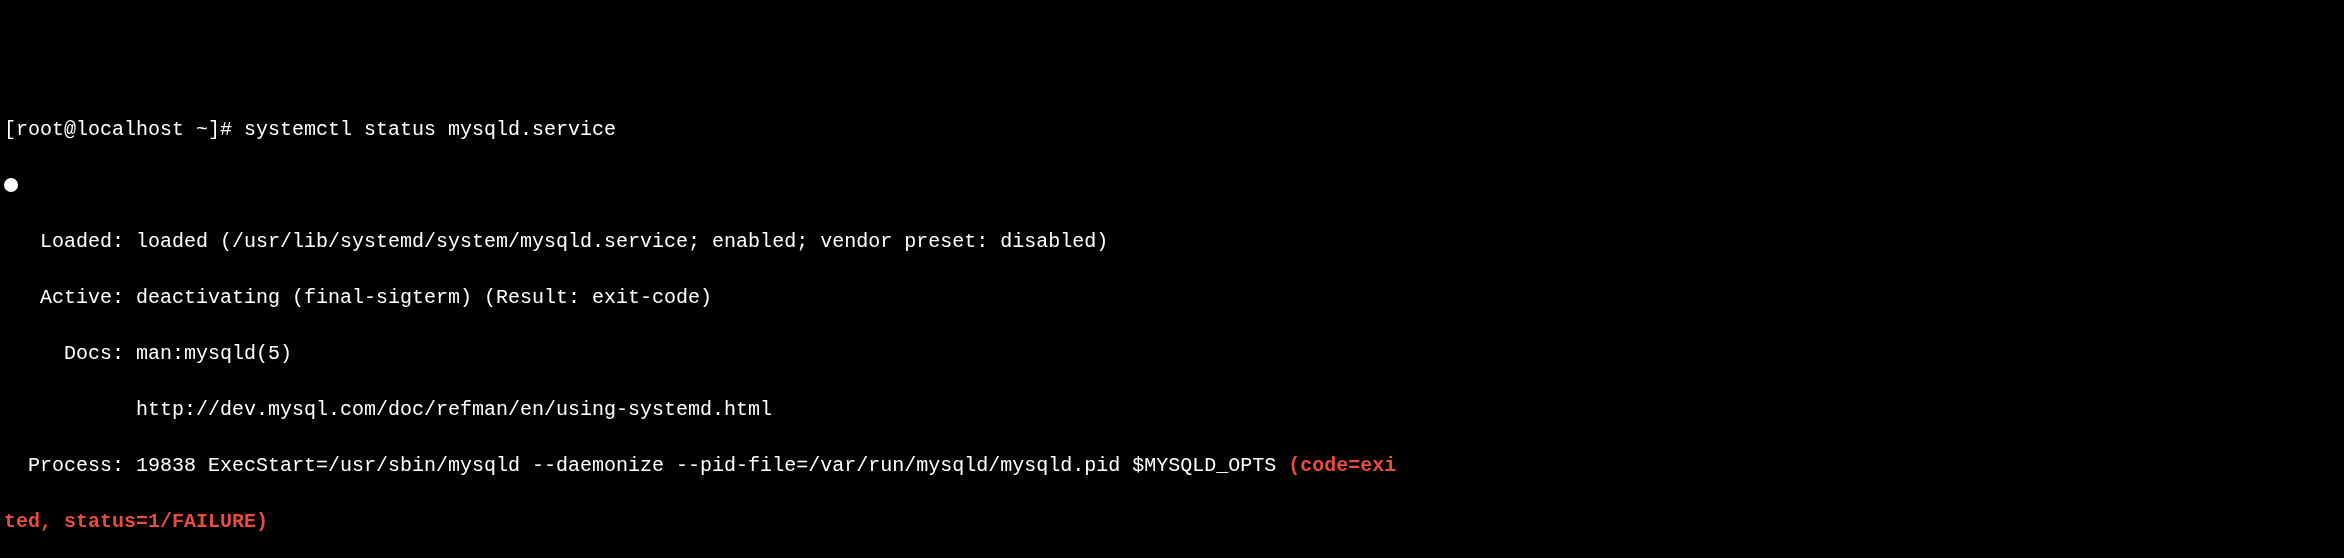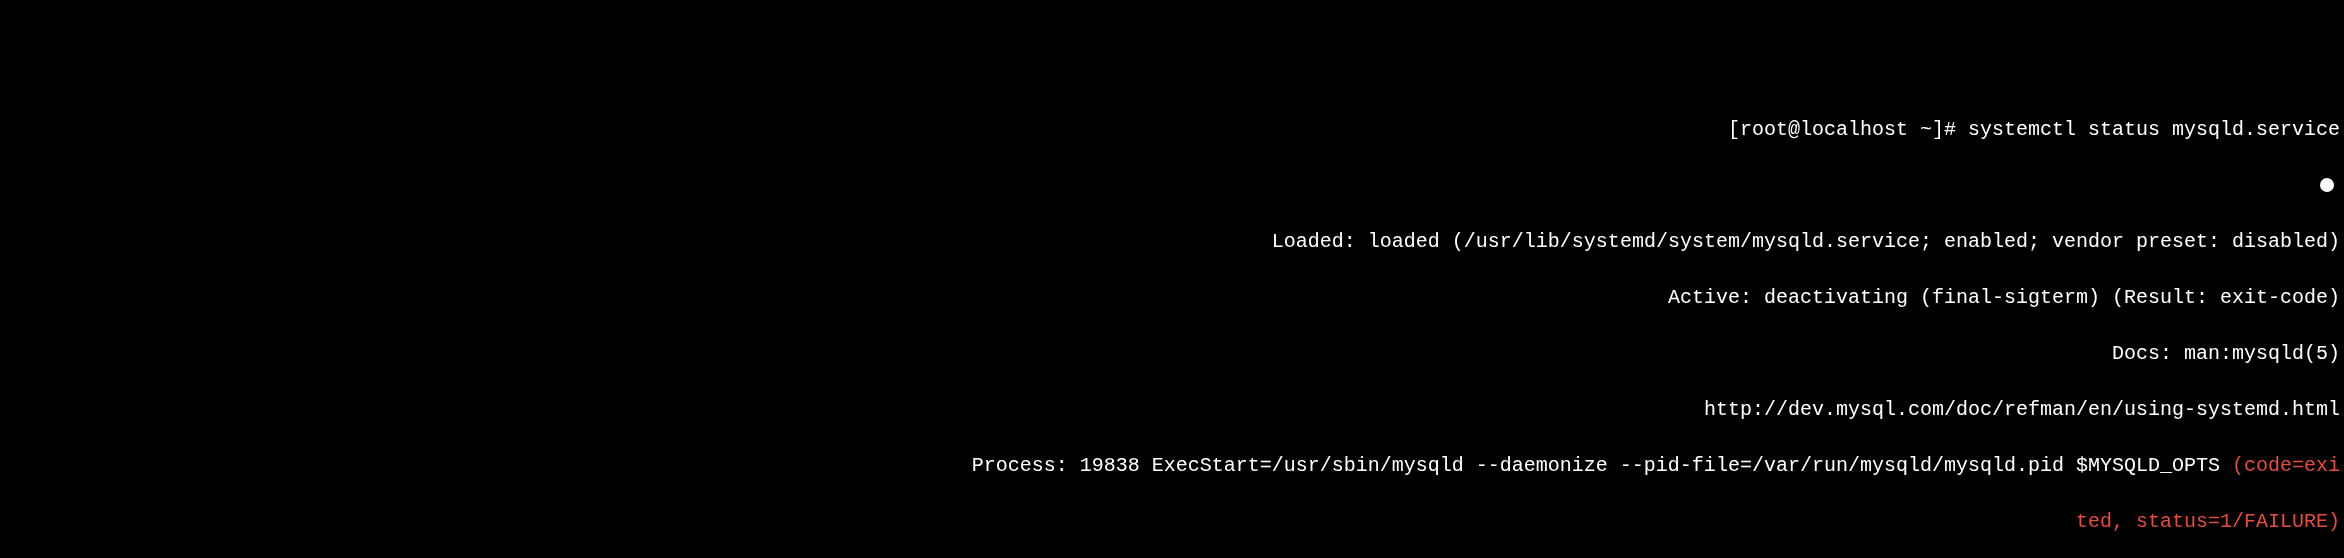--- a/index.html
+++ b/index.html
@@ -1,38 +1,37 @@
 <!DOCTYPE html>
 <html><head>
   <meta charset="utf-8">
   <style>
     * {
       margin: 0;
       padding: 0;
       box-sizing: border-box;
-      text-align: right;
     }
     body {
       background: #000;
       color: #fff;
       font-family: 'Courier New', Consolas, monospace;
       font-size: 20px;
       line-height: 1.4;
       padding: 4px;
       white-space: pre;
       overflow: hidden;
       width: 2344px;
       height: 558px;
     }
     .line {
       display: block;
     }
     .red {
       color: #e74c3c;
-      font-weight: normal;
+      font-weight: bold;
     }
     .bullet {
       display: inline-block;
       width: 14px;
       height: 14px;
       background: #fff;
       border-radius: 50%;
       vertical-align: middle;
       margin-right: 6px;
       margin-bottom: 2px;

